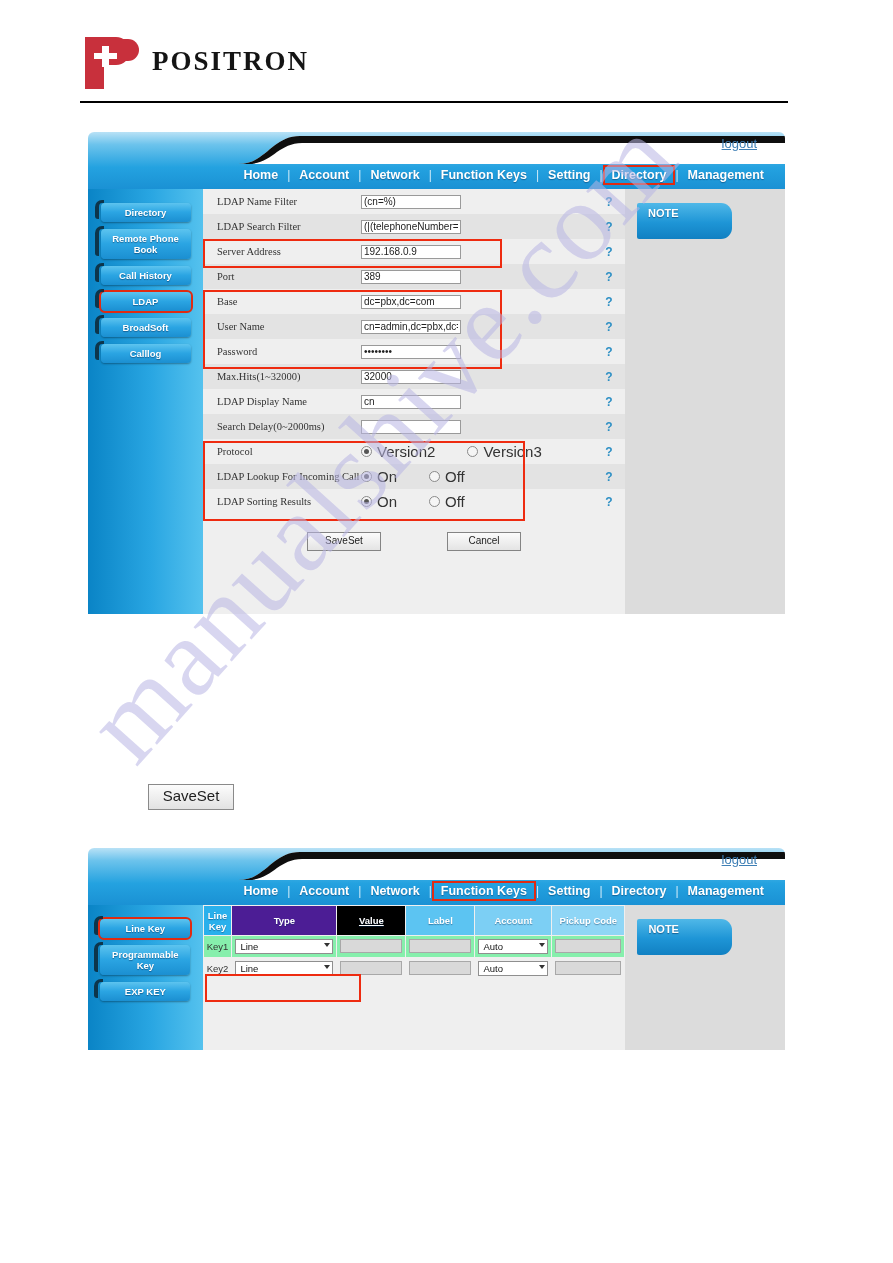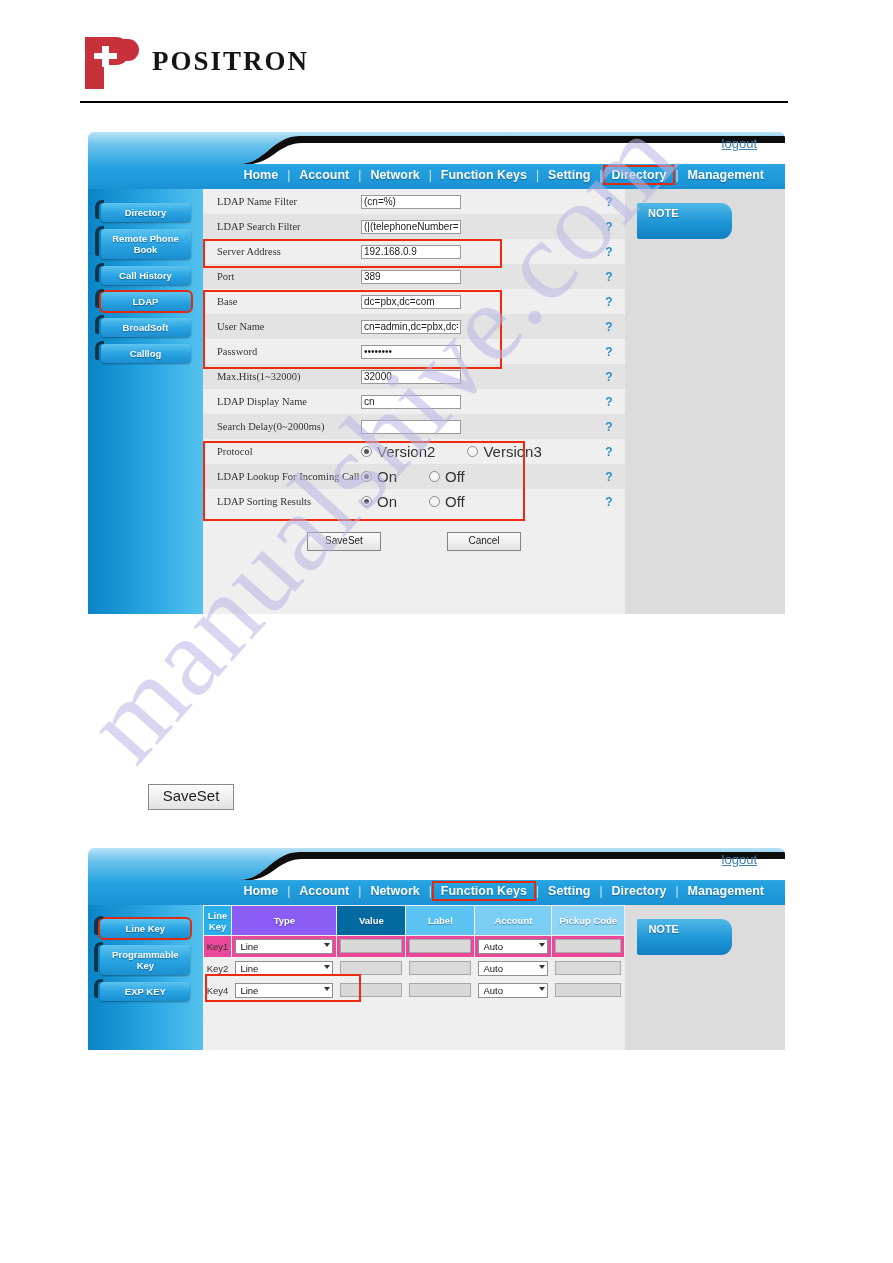--- a/index.html
+++ b/index.html
@@ -93,21 +93,21 @@
   .saveset-solo{position:absolute;left:148px;top:784px;width:84px;height:24px;
       border:1px solid #8a8a8a;background:linear-gradient(to bottom,#fcfcfc,#e2e2e2);
       font-size:15px;line-height:22px;text-align:center;color:#1d1d1d;cursor:pointer;}
 
   
   .fk-table{border-collapse:collapse;width:100%;font-size:9.5px;}
   .fk-table th{height:27px;color:#fff;font-size:9.5px;font-weight:bold;
       text-shadow:0 1px 1px rgba(0,40,80,.45);border:1px solid #efefef;}
   .fk-table td{height:21px;border:1px solid #efefef;padding:0 3px;
       text-align:center;color:#333;}
-  .fk-table tr.shade td{background:#ec4899;}
+  .fk-table tr.shade td{background:#86efac;}
   .sel{position:relative;width:98px;height:15px;border:1px solid #8f8f8f;
       background:#fff;font-size:9.5px;line-height:13px;text-align:left;
       padding-left:4px;box-sizing:border-box;display:inline-block;color:#111;}
   .sel.dim{background:#dcdcdc;color:#9a9a9a;}
   .sel .arr{position:absolute;right:2px;top:3px;width:0;height:0;
       border-left:3px solid transparent;border-right:3px solid transparent;
       border-top:4px solid #333;}
   .sel.dim .arr{border-top-color:#333;}
   .tin{width:62px;height:14px;border:1px solid #a8a8a8;background:#d9d9d9;
       display:inline-block;box-sizing:border-box;}
@@ -312,22 +312,22 @@
     <div class="sidebar" id="p2side">
         <div class="side-btn side-hl">Line Key</div>
         <div class="side-btn">Programmable Key</div>
         <div class="side-btn">EXP KEY</div>
       </div>
     <div class="content" style="position:relative;padding:0;">
       <table class="fk-table">
         <thead>
             <tr id="fkhead">
               <th style="background: rgb(41, 176, 236);">Line Key</th>
-              <th style="background: #8b5cf6;">Type</th>
-              <th style="background: #0369a1;">Value</th>
+              <th style="background: #4c1d95;">Type</th>
+              <th style="background: #000000; text-decoration: underline;">Value</th>
               <th style="background: rgb(92, 196, 242);">Label</th>
               <th style="background: rgb(124, 207, 244);">Account</th>
               <th style="background: rgb(143, 214, 246);">Pickup Code</th>
             </tr>
           </thead>
         <tbody id="fkbody">
             <tr class="shade">
               <td>Key1</td>
               <td><span class="sel">Line<span class="arr"></span></span></td>
               <td><span class="tin"></span></td>
@@ -336,28 +336,20 @@
               <td><span class="tin wide"></span></td>
             </tr>
             <tr>
               <td>Key2</td>
               <td><span class="sel">Line<span class="arr"></span></span></td>
               <td><span class="tin"></span></td>
               <td><span class="tin"></span></td>
               <td><span class="sel" style="width: 70px;">Auto<span class="arr"></span></span></td>
               <td><span class="tin wide"></span></td>
             </tr>
-            <tr>
-              <td>Key4</td>
-              <td><span class="sel">Line<span class="arr"></span></span></td>
-              <td><span class="tin"></span></td>
-              <td><span class="tin"></span></td>
-              <td><span class="sel" style="width: 70px;">Auto<span class="arr"></span></span></td>
-              <td><span class="tin wide"></span></td>
-            </tr>
           </tbody>
       </table>
       <div class="redbox" style="left:2px;top:69px;width:152px;height:24px;"></div>
     </div>
     <div class="notecol">
       <div class="note-tab">NOTE</div>
     </div>
   </div>
 </div>
 

